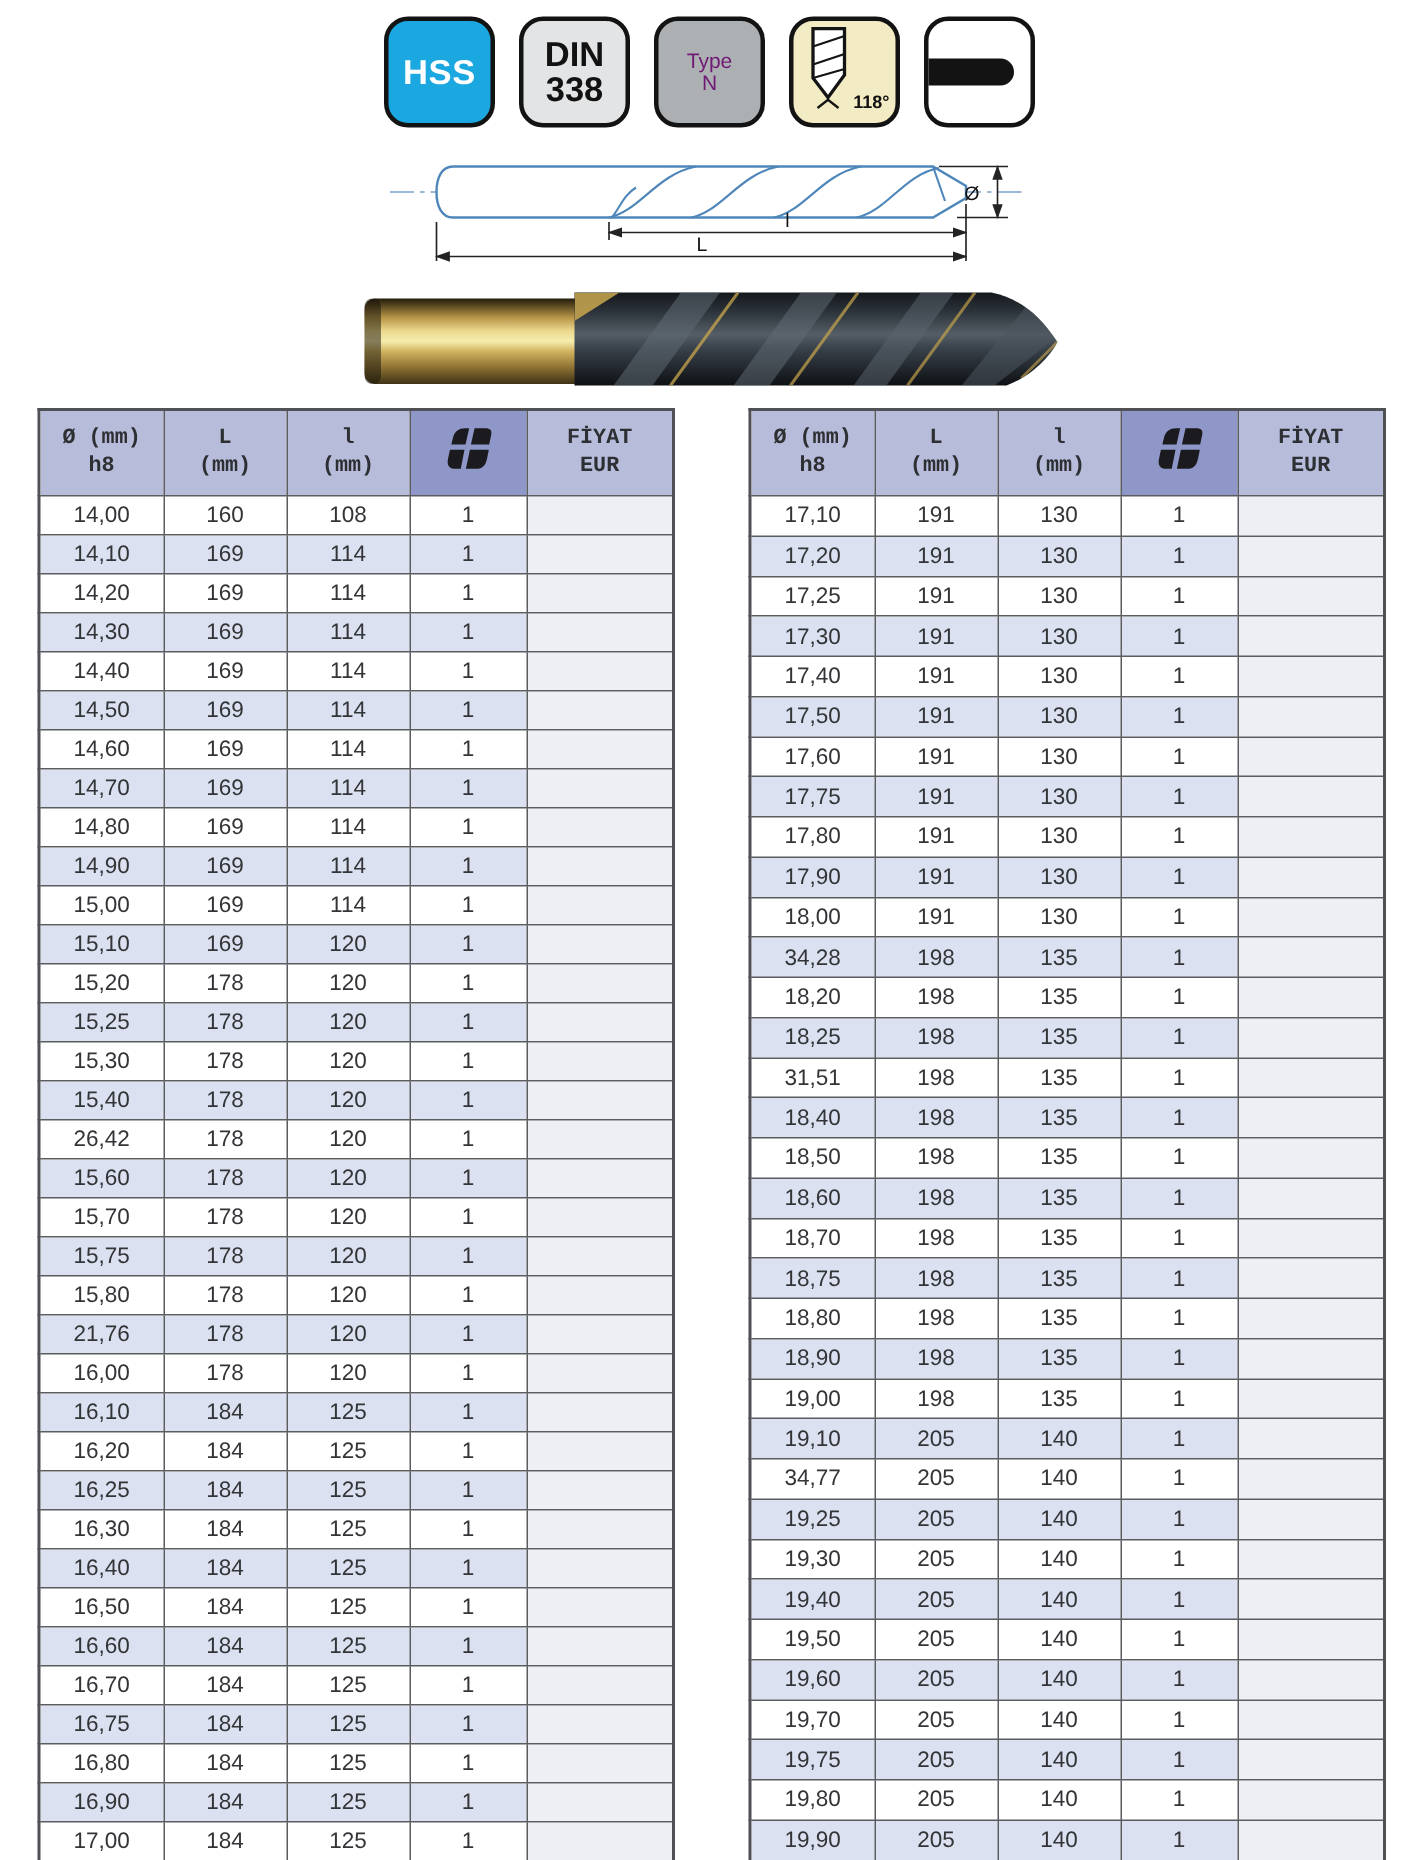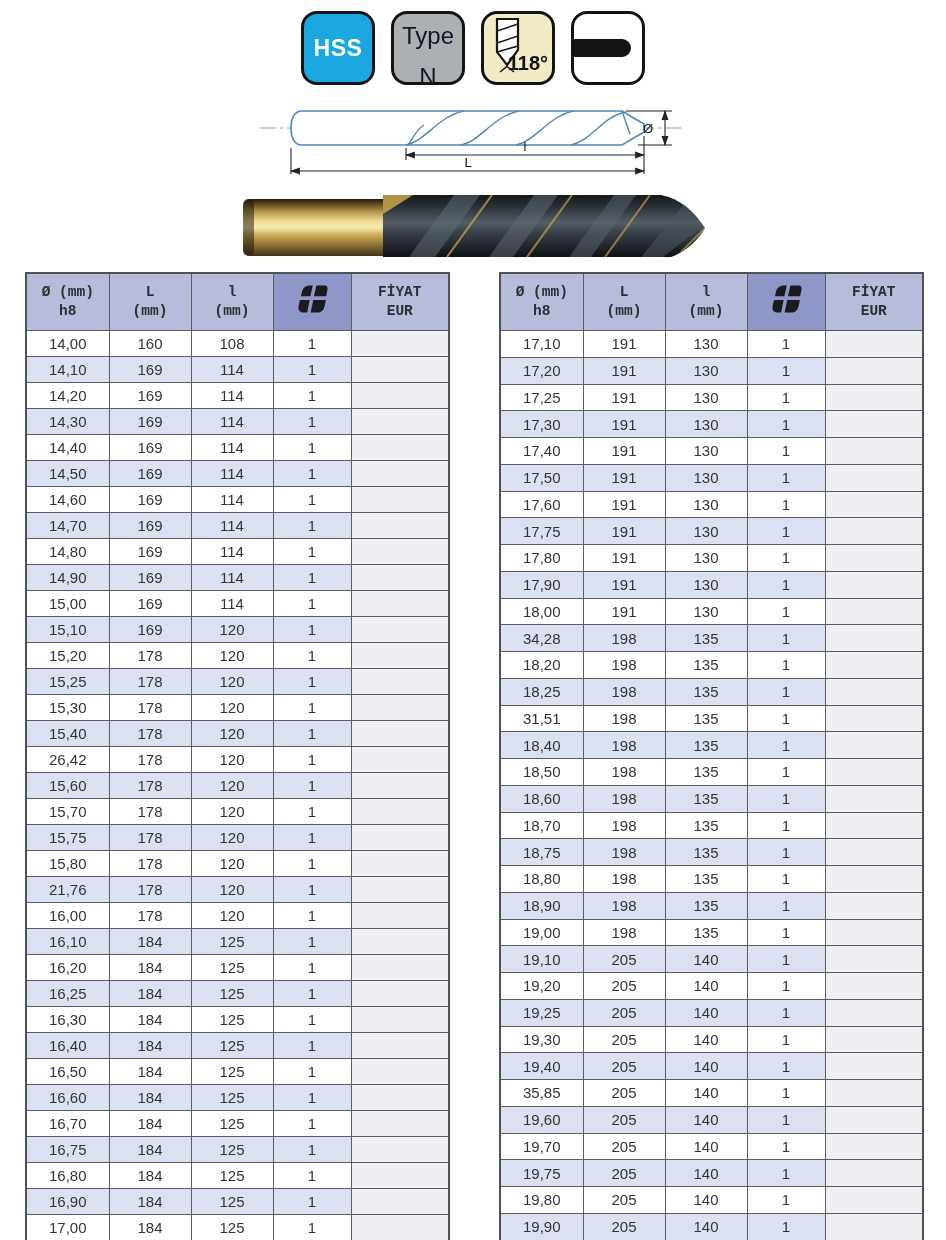--- a/index.html
+++ b/index.html
@@ -8,24 +8,24 @@
 
   
   .badges { position:absolute; top:11px; left:0; width:100%; display:flex; justify-content:center; gap:16px; }
   .badge { width:74px; height:74px; box-sizing:border-box; border:3.5px solid #131313; border-radius:16px;
            display:flex; flex-direction:column; align-items:center; justify-content:center; }
   .badge-hss  { background:#1ba7e0; }
   .badge-hss span { color:#ffffff; font-size:23px; font-weight:700; letter-spacing:.5px; }
   .badge-din  { background:#e3e4e5; }
   .badge-din span { color:#121212; font-size:23px; font-weight:700; line-height:1.02; }
   .badge-type { background:#adb0b3; }
-  .badge-type span { color:#0f172a; font-size:24px; font-weight:400; line-height:1.05;margin-top:16px; }
+  .badge-type span { color:#701a75; font-size:14px; font-weight:400; line-height:1.05; }
   .badge-angle { background:#f2ebc3; position:relative; }
   .badge-angle svg { position:absolute; left:7px; top:4px; }
-  .angle-label { position:absolute; right:4px; bottom:7px; font-size:20px; font-weight:700; color:#121212; }
+  .angle-label { position:absolute; right:4px; bottom:7px; font-size:12px; font-weight:700; color:#121212; }
   .badge-shank { background:#ffffff; position:relative; }
   .shank-bar { position:absolute; left:0; top:25px; width:57px; height:18px; background:#131313;
                border-radius:0 11px 11px 0; }
 
   
   .diagram { position:absolute; left:258px; top:92px; }
   .diagram .dim { stroke:#232323; stroke-width:1.1; }
   .diagram text { font-family:"Liberation Sans", sans-serif; font-size:13px; fill:#111; }
 
   
@@ -42,20 +42,24 @@
   .price-table td.price, .price-table tr.stripe td.price { background:#edeff3; }
 </style>
 </head>
 <body>
 
 <div class="page">
 
   <div class="badges">
     <div class="badge badge-hss">
       <span>HSS</span>
+    </div>
+    <div class="badge badge-din">
+      <span>DIN</span>
+      <span>338</span>
     </div>
     <div class="badge badge-type">
       <span>Type</span>
       <span>N</span>
     </div>
     <div class="badge badge-angle">
       <svg width="34" height="56" viewBox="0 0 34 56">
         <path d="M6 1 V34 L16 47 L27 32 V1 Z" fill="#ffffff" stroke="#141414" stroke-width="2.2"></path>
         <path d="M6 13 L27 6 M6 25 L27 18 M6 34 L27 28" stroke="#141414" stroke-width="1.5" fill="none"></path>
         <path d="M9 54 L16 48.5 L23 54" stroke="#141414" stroke-width="1.5" fill="none"></path>
@@ -627,21 +631,21 @@
             <td class="price"></td>
           </tr>
           <tr class="stripe">
             <td>19,10</td>
             <td>205</td>
             <td>140</td>
             <td>1</td>
             <td class="price"></td>
           </tr>
           <tr>
-            <td>19,20</td>
+            <td>34,77</td>
             <td>205</td>
             <td>140</td>
             <td>1</td>
             <td class="price"></td>
           </tr>
           <tr class="stripe">
             <td>19,25</td>
             <td>205</td>
             <td>140</td>
             <td>1</td>
@@ -655,21 +659,21 @@
             <td class="price"></td>
           </tr>
           <tr class="stripe">
             <td>19,40</td>
             <td>205</td>
             <td>140</td>
             <td>1</td>
             <td class="price"></td>
           </tr>
           <tr>
-            <td>35,85</td>
+            <td>19,50</td>
             <td>205</td>
             <td>140</td>
             <td>1</td>
             <td class="price"></td>
           </tr>
           <tr class="stripe">
             <td>19,60</td>
             <td>205</td>
             <td>140</td>
             <td>1</td>

